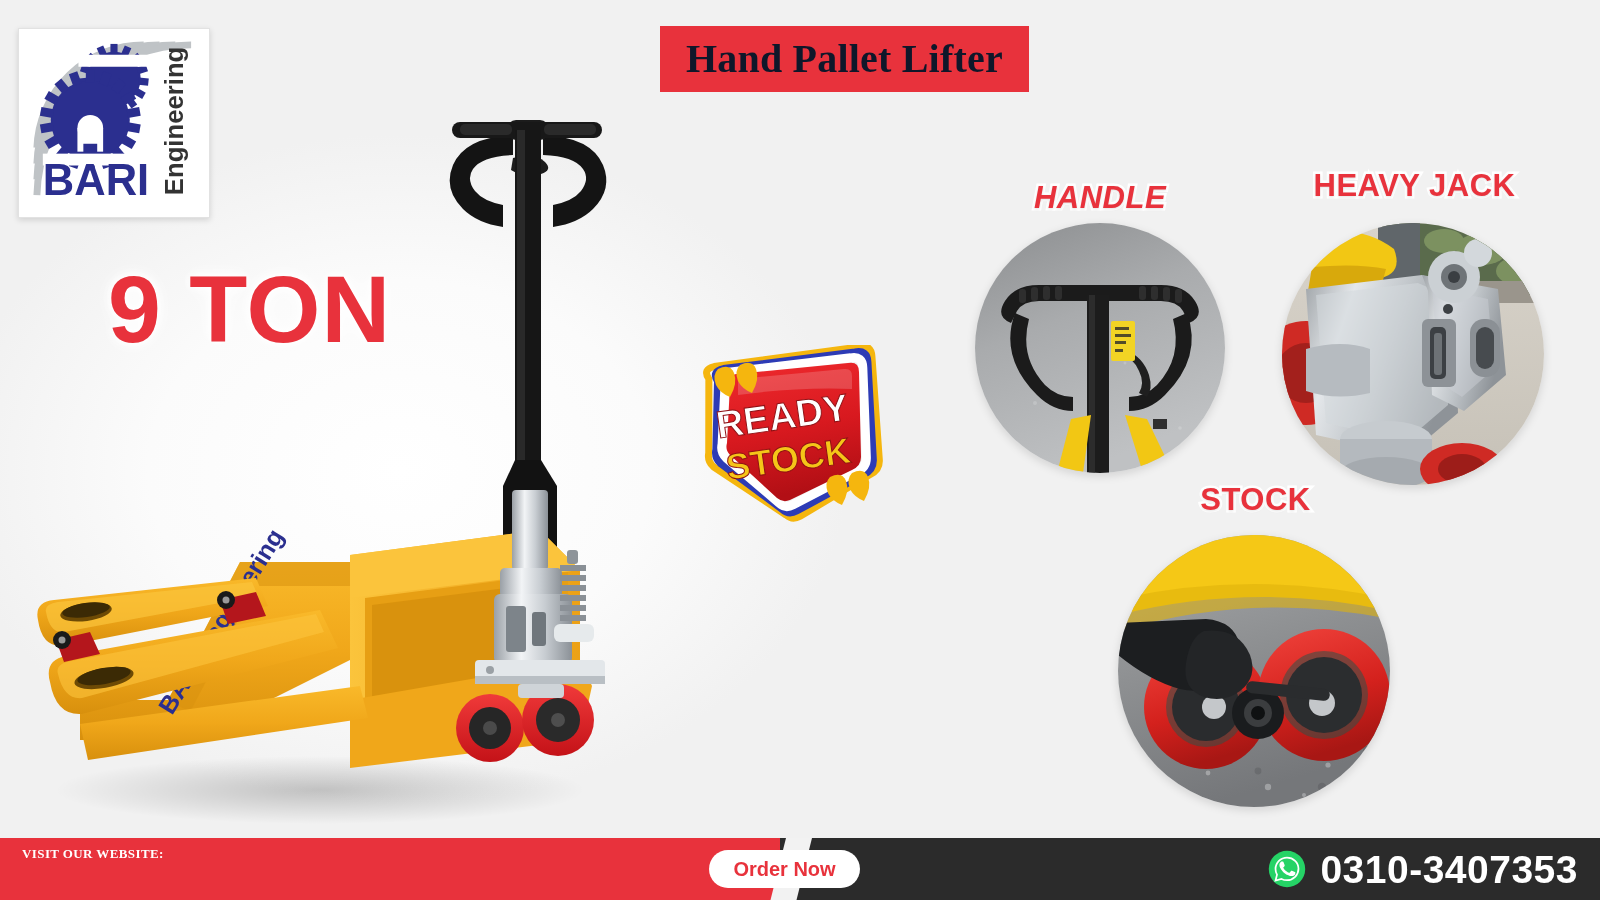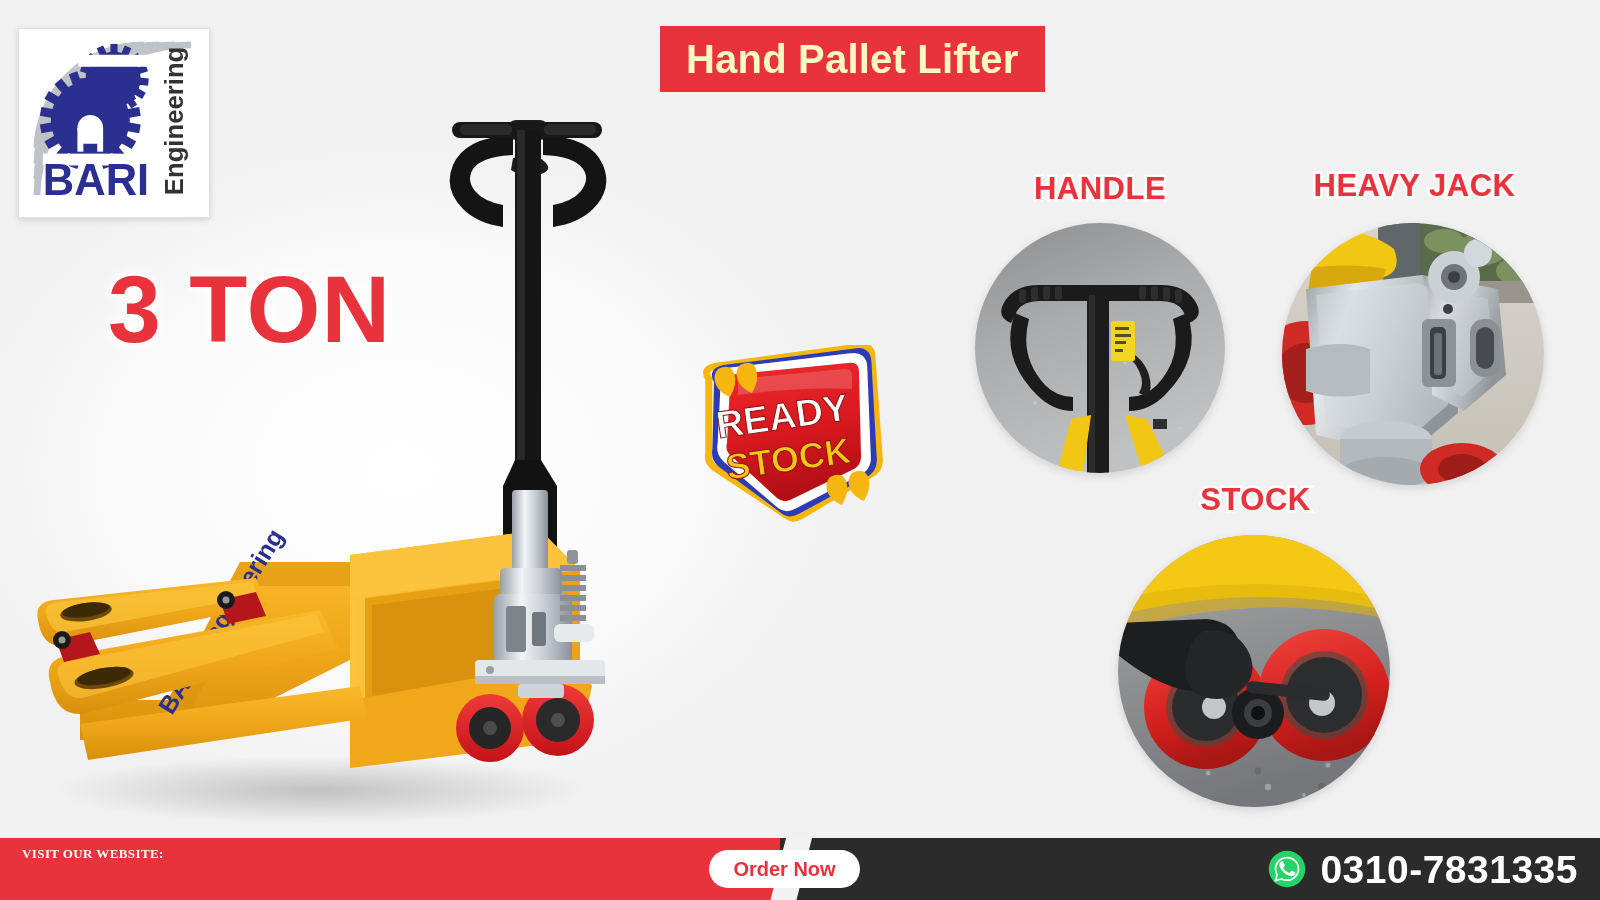--- a/index.html
+++ b/index.html
@@ -27,22 +27,22 @@
   .logo-inner { position:absolute; inset:8px; overflow:hidden; }
   .logo-svg { width:100%; height:100%; display:block; }
 
   
   .title-banner {
     position:absolute; left:660px; top:26px; height:66px;
     background:#e8323c; display:flex; align-items:center;
     padding:0 26px;
   }
   .title-banner span {
-    color:#fef9c3; font-size:40px; font-weight:700; letter-spacing:.2px;
-    white-space:nowrap; line-height:1;
+    color:#0f172a; font-size:40px; font-weight:700; letter-spacing:.2px;
+    white-space:nowrap; line-height:1;font-family:Liberation Serif, serif;
   }
 
   
   .capacity-block { position:absolute; left:108px; top:262px; width:420px; }
   .capacity-main {
     font-size:95px; font-weight:700; color:#e8323c; line-height:1;
     letter-spacing:1px;
     text-shadow:0 0 8px #fff, 0 0 14px #fff, 0 0 20px #fff;
   }
   .capacity-sub {
@@ -69,21 +69,21 @@
     paint-order:stroke fill;
     text-shadow:0 1px 3px rgba(0,0,0,.12);
   }
   .circle-img {
     border-radius:50%; overflow:hidden; position:relative;
     box-shadow:0 3px 10px rgba(0,0,0,.13);
   }
   .circle-img svg { width:100%; height:100%; display:block; }
 
   #feat-handle { left:975px; top:168px; width:250px; height:305px; }
-  #feat-handle .feature-label { top:3px; }
+  #feat-handle .feature-label { top:12px;font-style:italic; }
   #feat-handle .circle-img { position:absolute; left:0; top:55px; width:250px; height:250px; }
 
   #feat-jack { left:1282px; top:168px; width:265px; height:315px; }
   #feat-jack .feature-label { top:0;text-align:right; }
   #feat-jack .circle-img { position:absolute; left:0; top:55px; width:262px; height:262px; }
 
   #feat-wheel { left:1118px; top:482px; width:275px; height:330px; }
   #feat-wheel .feature-label { top:0; }
   #feat-wheel .circle-img { position:absolute; left:0; top:53px; width:272px; height:272px; }
 
@@ -182,21 +182,21 @@
         <text transform="translate(158,160) rotate(-90)" font-family="Liberation Sans, sans-serif" font-size="26" font-weight="700" fill="#333333">Engineering</text>
       </svg>
     </div>
   </div>
 
   <div class="title-banner">
     <span>Hand Pallet Lifter</span>
   </div>
 
   <div class="capacity-block">
-    <div class="capacity-main">3 TON</div>
+    <div class="capacity-main">9 TON</div>
   </div>
 
   <div class="product">
     <svg viewBox="0 0 640 730">
       <defs>
         <linearGradient id="yel" x1="0" y1="0" x2="0" y2="1">
           <stop offset="0" stop-color="#f9b92a"></stop>
             <stop offset="0.5" stop-color="#f0a71a"></stop>
             <stop offset="1" stop-color="#d8900d"></stop>
         </linearGradient>
@@ -531,17 +531,17 @@
     <div class="order-btn">
       <span>Order Now</span>
     </div>
 
     <div class="phone-block">
       <svg class="wa-icon" viewBox="0 0 48 48">
         <circle cx="24" cy="24" r="23" fill="#25D366"></circle>
         <path d="M33.6 27.9c-.5-.3-3-1.5-3.4-1.6-.5-.2-.8-.3-1.1.2-.3.5-1.3 1.6-1.6 2-.3.3-.6.4-1.1.1-.5-.3-2.1-.8-4.1-2.5-1.5-1.3-2.5-3-2.8-3.5-.3-.5 0-.8.2-1 .2-.2.5-.6.8-.9.2-.3.3-.5.5-.9.2-.3.1-.6 0-.9-.1-.3-1.1-2.7-1.5-3.7-.4-.9-.8-.8-1.1-.8h-1c-.3 0-.9.1-1.3.6-.5.5-1.7 1.7-1.7 4.1s1.8 4.8 2 5.1c.3.3 3.5 5.4 8.5 7.5 1.2.5 2.1.8 2.8 1 1.2.4 2.2.3 3.1.2 1-.1 3-1.2 3.4-2.4.4-1.2.4-2.2.3-2.4-.1-.2-.4-.3-.9-.6z" fill="#ffffff"></path>
         <path d="M24 9.5c-8 0-14.5 6.5-14.5 14.5 0 2.6.7 5 1.9 7.1L9.5 38.5l7.6-2c2 1.1 4.4 1.7 6.9 1.7 8 0 14.5-6.5 14.5-14.5S32 9.5 24 9.5z" fill="none" stroke="#ffffff" stroke-width="2.2"></path>
       </svg>
-      <div class="phone-num">0310-7831335</div>
+      <div class="phone-num">0310-3407353</div>
     </div>
   </div>
 
 </div>
 
 </body></html>

